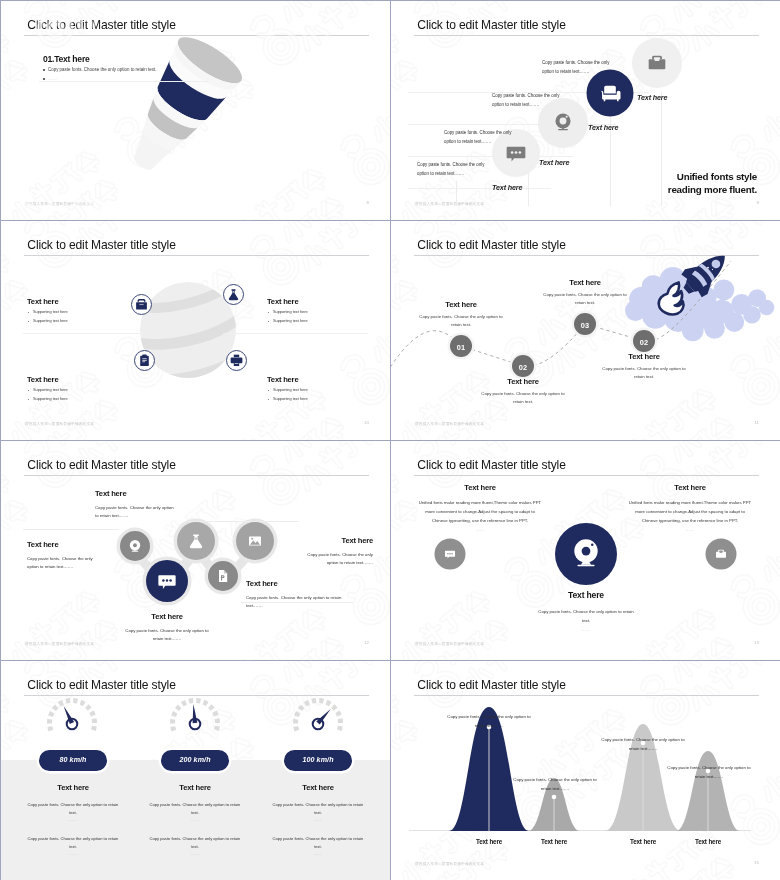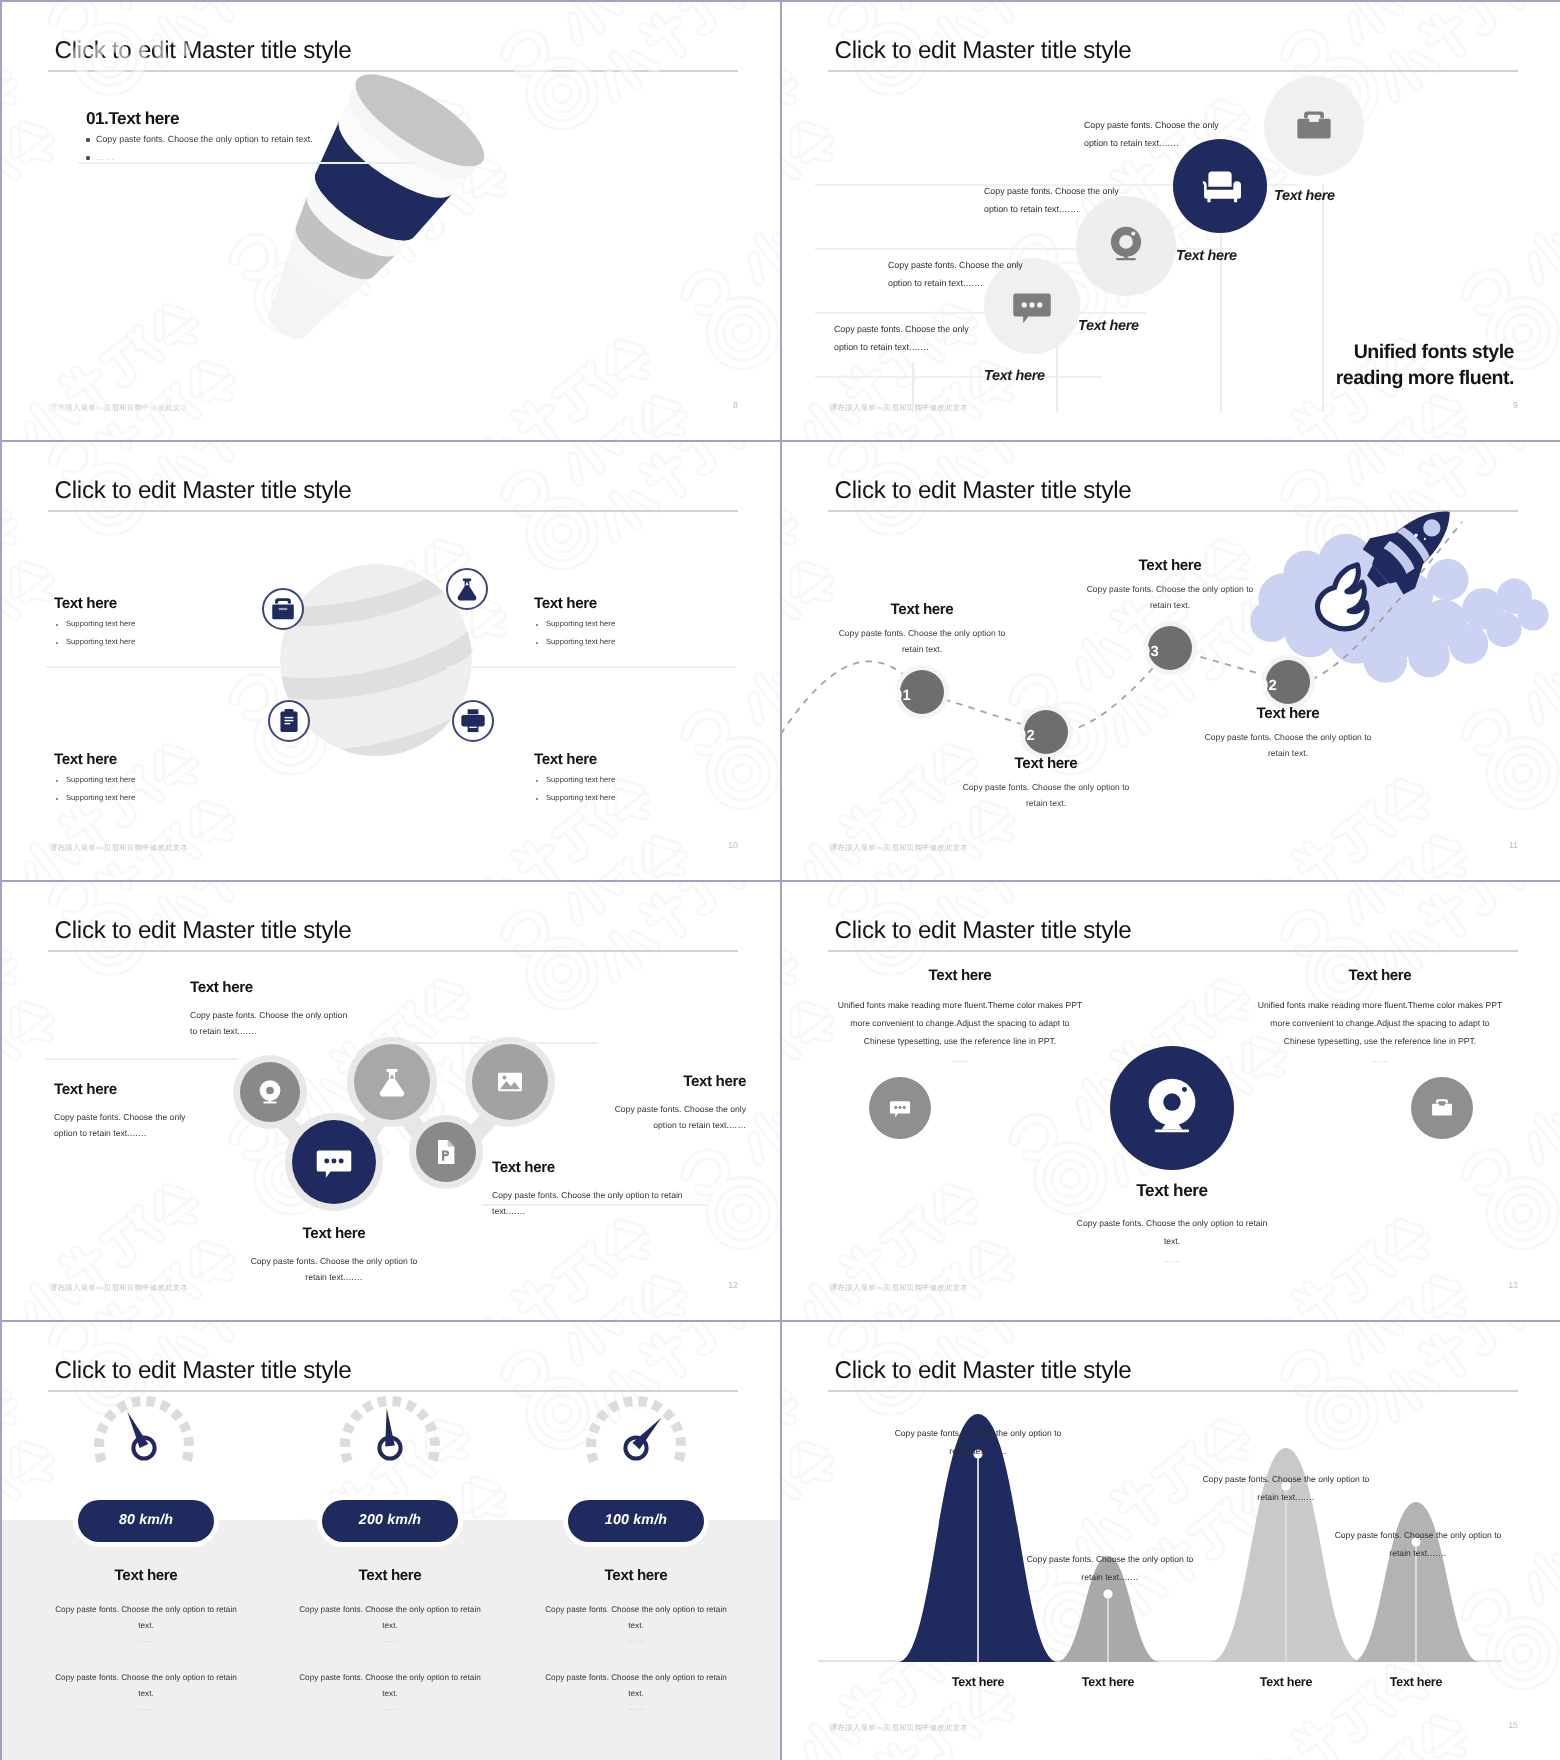--- a/index.html
+++ b/index.html
@@ -62,21 +62,21 @@
   .s3-b i{display:inline-block;width:1.4px;height:1.4px;border-radius:50%;background:#6a6a6a;margin:1.1px 4.1px 0 .5px;flex:none;}
   .c1{left:26px;top:77px;}
   .c2{left:26px;top:155px;}
   .c3{left:266px;top:77px;width:100px;}
   .c4{left:266px;top:155px;width:100px;}
   .s3-rule{position:absolute;height:1px;background:#efeff0;z-index:3;}
   .r1{left:22px;top:112px;width:145px;}
   .r2{left:222px;top:112px;width:145px;}
 
   
-  .s4-num{position:absolute;width:28px;text-align:left;font-size:7.4px;font-weight:bold;
+  .s4-num{position:absolute;width:28px;text-align:center;font-size:7.4px;font-weight:bold;
           color:#fff;z-index:6;letter-spacing:.2px;}
   .n1{left:56px;top:121.5px;}
   .n2{left:118px;top:141.5px;}
   .n3{left:180px;top:99.5px;}
   .n4{left:239px;top:116.5px;}
   .s4-blk{position:absolute;z-index:6;text-align:center;}
   .s4-h{font-size:7.6px;font-weight:bold;color:#161616;letter-spacing:-.2px;}
   .s4-b{font-size:4.3px;color:#3a3a3a;line-height:1.92;margin-top:4px;}
   .k1{left:26px;top:79px;width:88px;}
   .k2{left:88px;top:156px;width:88px;}

